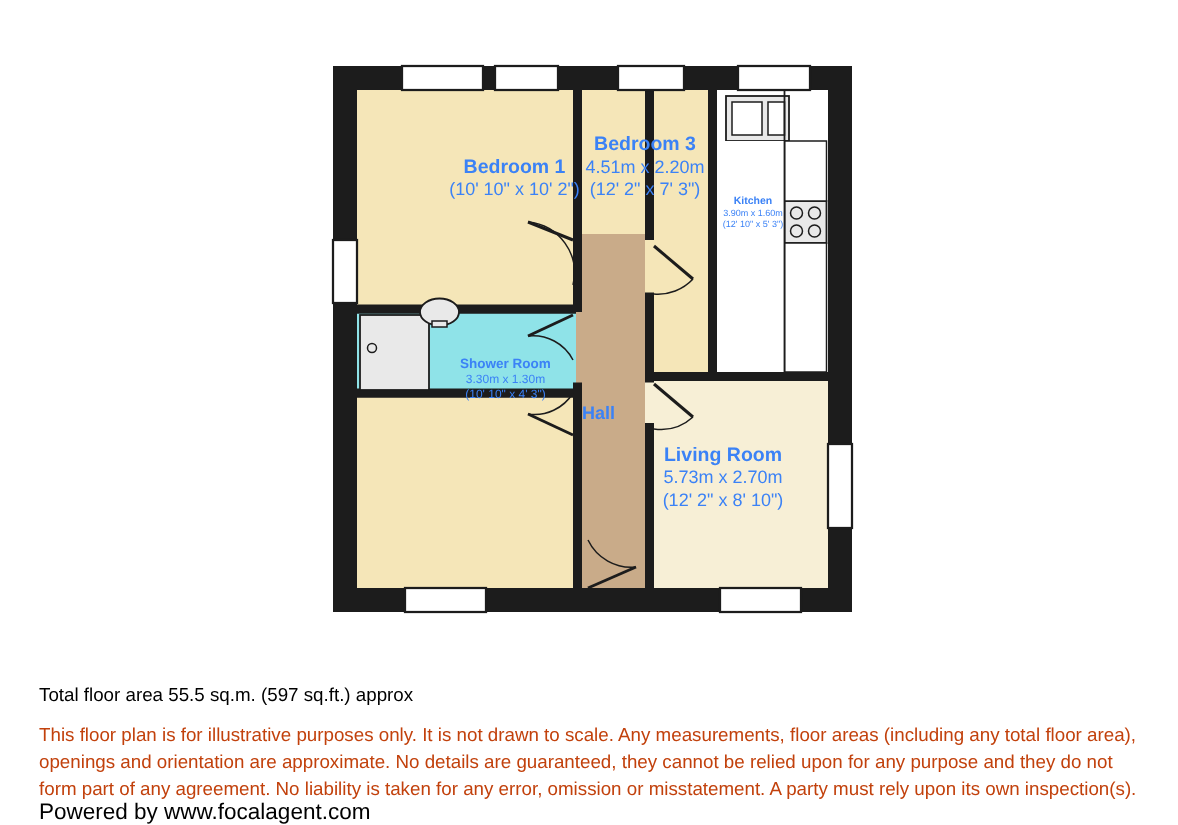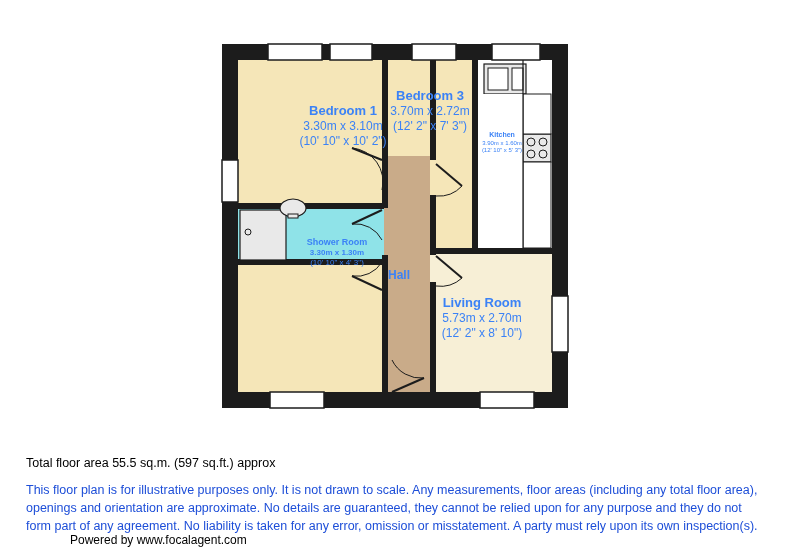--- a/index.html
+++ b/index.html
@@ -32,21 +32,21 @@
     font-weight: bold;
     font-size: 13px;
   }
   .room-label .dm {
     font-size: 12px;
   }
   .room-label .im {
     font-size: 12px;
   }
   .room-label.small .nm { font-size: 9px; font-weight: bold; }
-  .room-label.small .dm { font-size: 8px; font-weight: bold; }
+  .room-label.small .dm { font-size: 8px; }
   .room-label.small .im { font-size: 8px; }
   .room-label.tiny .nm { font-size: 7px; font-weight: bold; }
   .room-label.tiny .dm { font-size: 6px; }
   .room-label.tiny .im { font-size: 6px; }
   .room-label.hall .nm { font-size: 12px; font-weight: bold; }
 
   #footer {
     position: absolute;
     left: 12px;
     top: 430px;
@@ -59,30 +59,29 @@
     top: 26px;
     font-size: 12.5px;
     color: #000000;
   }
   #disclaimer {
     position: absolute;
     left: 14px;
     top: 52px;
     width: 740px;
     font-size: 12.5px;
-    color: #1d4ed8;
+    color: #c2410c;
     line-height: 1.42;
   }
   #powered {
     position: absolute;
     left: 14px;
     top: 103px;
-    font-size: 12px;
+    font-size: 15px;
     color: #000000;
-    margin-left: 44px;
   }
 </style>
 </head>
 <body>
 
 <div id="plan">
 
   <svg width="785" height="430" viewBox="0 0 785 430">
 
     <g>
@@ -184,27 +183,26 @@
       <rect x="523" y="162" width="28" height="86" fill="#ffffff" stroke="#1c1c1c" stroke-width="1"></rect>
       <rect x="478" y="94" width="45" height="154" fill="#ffffff"></rect>
 
       <line x1="523" y1="60" x2="523" y2="248" stroke="#1c1c1c" stroke-width="1.2"></line>
     </g>
   </svg>
 
   
   <div class="room-label" style="left:238px; top:103px; width:146px;margin-left:32px;">
     <div class="nm">Bedroom 1</div>
-    <div class="dm">3.30m x 3.10m</div>
     <div class="im">(10' 10" x 10' 2")</div>
   </div>
 
   <div class="room-label" style="left:386px; top:88px; width:88px;">
     <div class="nm">Bedroom 3</div>
-    <div class="dm">3.70m x 2.72m</div>
+    <div class="dm">4.51m x 2.20m</div>
     <div class="im">(12' 2" x 7' 3")</div>
   </div>
 
   <div class="room-label tiny" style="left:474px; top:131px; width:56px;">
     <div class="nm">Kitchen</div>
     <div class="dm">3.90m x 1.60m</div>
     <div class="im">(12' 10" x 5' 3")</div>
   </div>
 
   <div class="room-label small" style="left:292px; top:237px; width:90px;">

